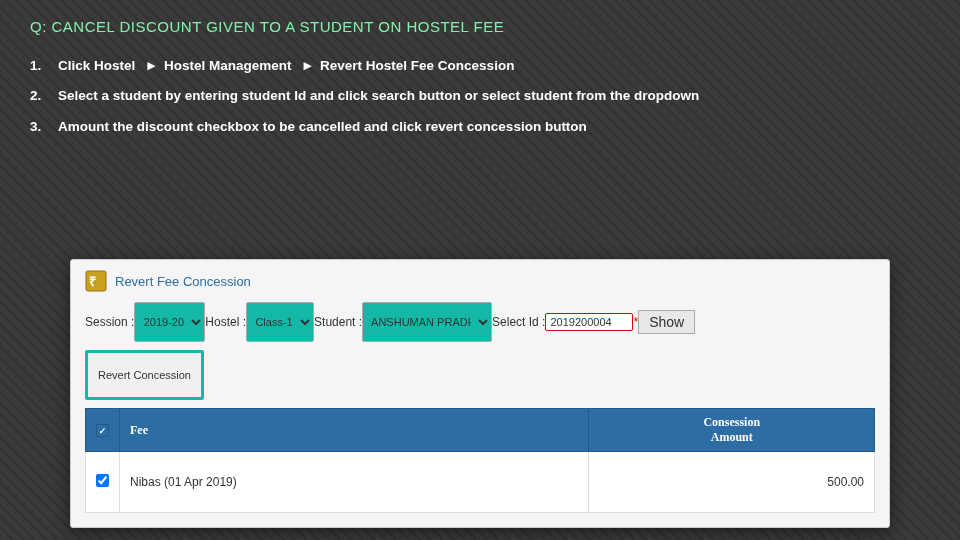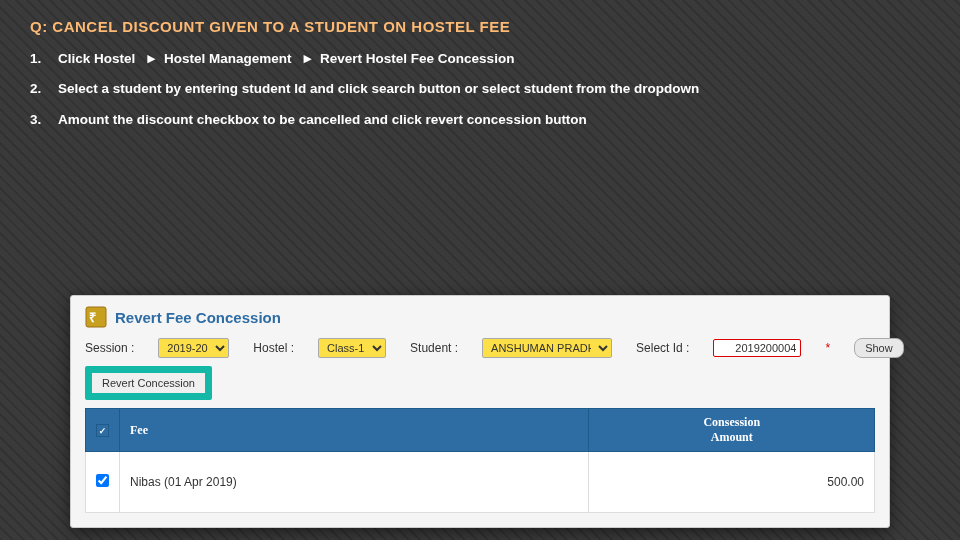--- a/index.html
+++ b/index.html
@@ -18,26 +18,26 @@
       font-family: Arial, sans-serif;
       overflow: hidden;
       position: relative;
     }
 
     .content-area {
       padding: 18px 30px 10px 30px;
     }
 
     .question-title {
-      color: #fdba74;
+      color: #86efac;
       font-size: 15px;
-      font-weight: bold;
+      font-weight: normal;
       letter-spacing: 0.5px;
       text-transform: uppercase;
-      margin-bottom: 14px;
+      margin-bottom: 21px;
     }
 
     .steps-list {
       list-style: none;
       padding: 0;
     }
 
     .steps-list li {
       display: flex;
       align-items: flex-start;
@@ -84,78 +84,78 @@
     }
 
     .panel-icon {
       width: 22px;
       height: 22px;
       margin-right: 8px;
     }
 
     .panel-title {
       color: #2e6da4;
-      font-size: 15px;
-      font-weight: bold;
+      font-size: 13px;
+      font-weight: normal;
     }
 
     .form-row {
       display: flex;
       align-items: center;
-      gap: 24px;
+      gap: 0;
       margin-bottom: 8px;
       font-size: 12px;
       color: #333;
     }
 
     .form-label {
       font-size: 12px;
       color: #333;
       white-space: nowrap;
     }
 
     .form-select {
       font-size: 11px;
-      padding: 2px 4px;
+      padding: 12px 4px;
       border: 1px solid #aaa;
       border-radius: 2px;
-      background: #fde047;
-      color: #333;
+      background: #14b8a6;
+      color: #333;
+      text-align: center;
     }
 
     .form-input {
       font-size: 11px;
       padding: 2px 4px;
       border: 1px solid #aaa;
       border-radius: 2px;
       background: #fff;
       color: #333;
       width: 88px;
-      text-align: right;
     }
 
     .form-input.required {
       border-color: #d00;
     }
 
     .btn-show {
-      font-size: 11px;
+      font-size: 14px;
       padding: 3px 10px;
       background: #e8e8e8;
       border: 1px solid #aaa;
-      border-radius: 8px;
+      border-radius: 0;
       cursor: pointer;
       color: #333;
     }
 
     .btn-revert {
       font-size: 11px;
-      padding: 4px 10px;
+      padding: 16px 10px;
       background: #f0f0f0;
-      border: 7px solid #14b8a6;
+      border: 3px solid #14b8a6;
       border-radius: 2px;
       cursor: pointer;
       color: #333;
       margin-bottom: 8px;
     }
 
     .fee-table {
       width: 100%;
       border-collapse: collapse;
       font-size: 12px;

